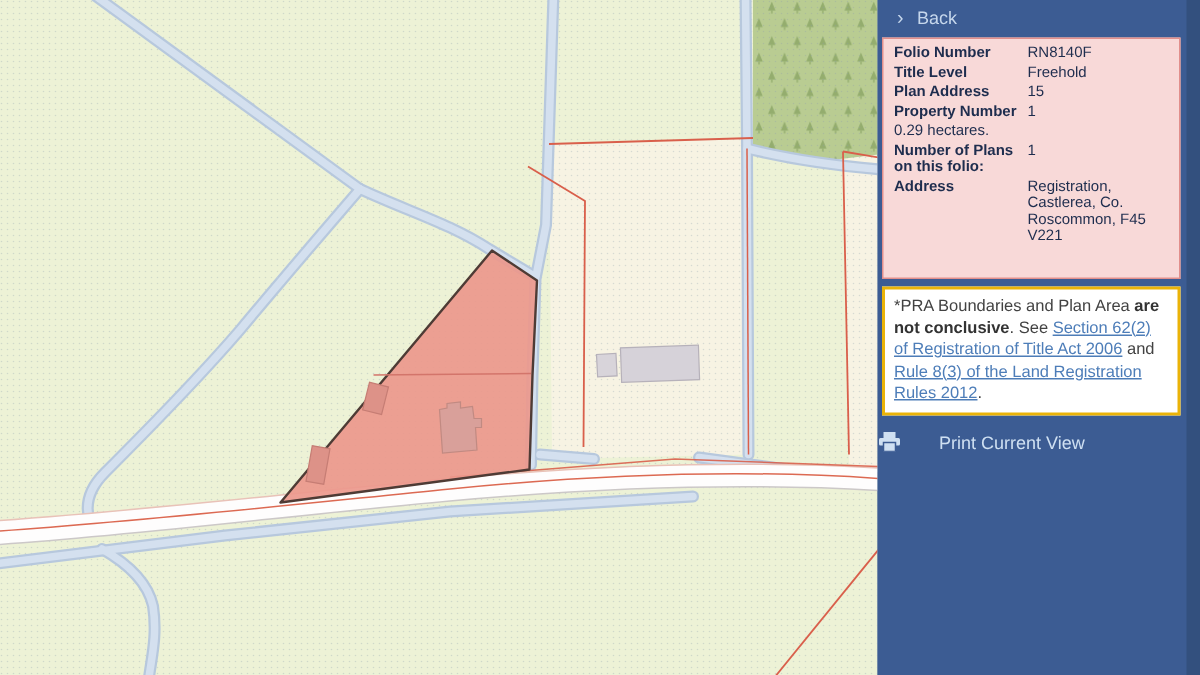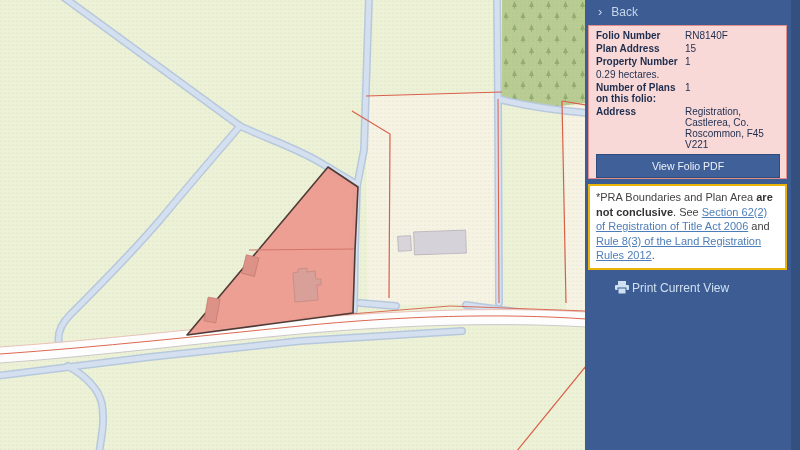--- a/index.html
+++ b/index.html
@@ -4,31 +4,31 @@
 <style>
   html,body{margin:0;padding:0;}
   #app{position:relative;width:800px;height:450px;overflow:hidden;background:#3c5c93;font-family:"Liberation Sans",sans-serif;}
   
   #map{position:absolute;left:0;top:0;width:585px;height:450px;background:#edf2d6;}
   
   #sidebar{position:absolute;left:585px;top:0;width:215px;height:450px;background:#3c5c93;}
   .scroll-strip{position:absolute;right:0;top:0;width:9px;height:450px;background:#33507e;}
   .back-row{display:flex;align-items:center;gap:9px;color:#c6d7ec;font-size:12px;padding:5px 10px 3px 13px;cursor:pointer;}
   .back-row .chev{font-size:13px;line-height:12px;color:#c6d7ec;}
-  .info-panel{margin:3px 13px 0 3px;background:#f8d9d8;border:1px solid #e28f8c;padding:4px 6px 0 7px;}
+  .info-panel{margin:3px 13px 0 3px;background:#f8d9d8;border:1px solid #e28f8c;padding:4px 6px 18px 7px;}
   .irow{display:grid;grid-template-columns:85px 1fr;column-gap:4px;color:#1e2d4e;font-size:10px;line-height:11px;margin:0 0 2px 0;}
   .irow .lab{font-weight:bold;}
   .btns{display:flex;gap:5px;margin-top:4px;}
   .btns button{background:#40609a;color:#edf2fa;border:1px solid #2e4d7d;font-size:10.5px;font-family:"Liberation Sans",sans-serif;padding:5px 4px;cursor:pointer;}
   .btns button:first-child{width:84px;}
   .btns button:last-child{flex:1;}
   .disclaimer{margin:5px 13px 0 3px;background:#ffffff;border:2px solid #eab308;padding:4px 6px 5px 6px;font-size:11px;line-height:1.32;color:#424242;}
   .disclaimer b{color:#333;}
   .disclaimer a{color:#4d7db8;text-decoration:underline;cursor:pointer;}
-  .print-row{display:flex;align-items:center;gap:3px;color:#cfe0f2;font-size:12px;padding:11px 30px;cursor:pointer;}
+  .print-row{display:flex;align-items:center;gap:26px;color:#cfe0f2;font-size:12px;padding:11px 1px;cursor:pointer;}
 </style>
 </head>
 <body>
 
 <div id="app">
 
   <div id="map">
     <svg width="585" height="450" viewBox="0 0 585 450" xmlns="http://www.w3.org/2000/svg">
       <defs>
         <pattern id="dots" width="4" height="4" patternUnits="userSpaceOnUse">
@@ -124,40 +124,43 @@
       <span class="chev">›</span>
       <span>Back</span>
     </div>
 
     <div class="info-panel">
       <div class="irow">
         <span class="lab">Folio Number</span>
         <span class="val">RN8140F</span>
       </div>
       <div class="irow">
+        <span class="lab">Title Level</span>
+        <span class="val">Freehold</span>
+      </div>
+      <div class="irow">
         <span class="lab">Plan Address</span>
         <span class="val">15</span>
       </div>
       <div class="irow">
         <span class="lab">Property Number</span>
         <span class="val">1</span>
       </div>
       <div class="irow">
         <span class="val">0.29 hectares.</span>
       </div>
       <div class="irow">
         <span class="lab">Number of Plans on this folio:</span>
         <span class="val">1</span>
       </div>
       <div class="irow">
         <span class="lab">Address</span>
         <span class="val">Registration, Castlerea, Co. Roscommon, F45 V221</span>
       </div>
       <div class="btns">
-        <button>View Folio PDF</button>
       </div>
     </div>
 
     <div class="disclaimer">
       <span>*PRA Boundaries and Plan Area </span><b>are not conclusive</b><span>. See </span><a>Section 62(2) of Registration of Title Act 2006</a><span> and </span><a>Rule 8(3) of the Land Registration Rules 2012</a><span>.</span>
     </div>
 
     <div class="print-row">
       <span style="display:inline-flex;">
         <svg width="14" height="13" viewBox="0 0 14 13">

